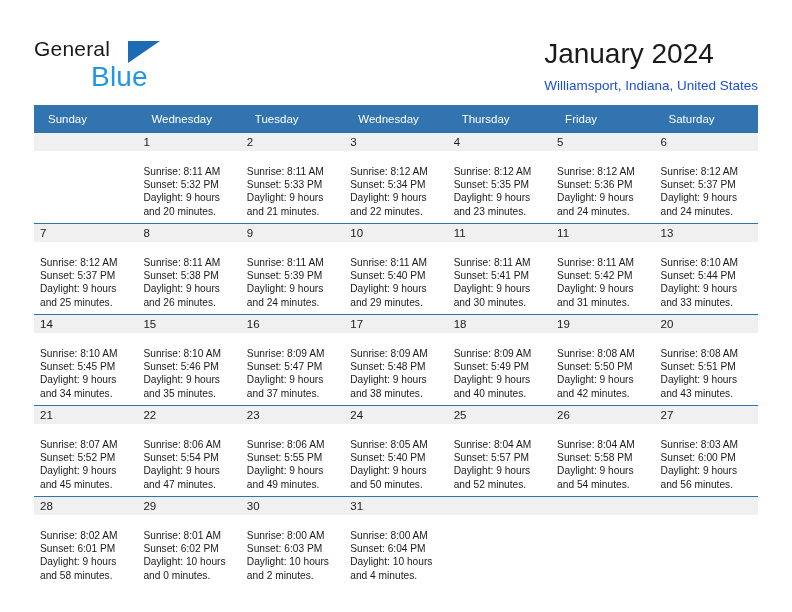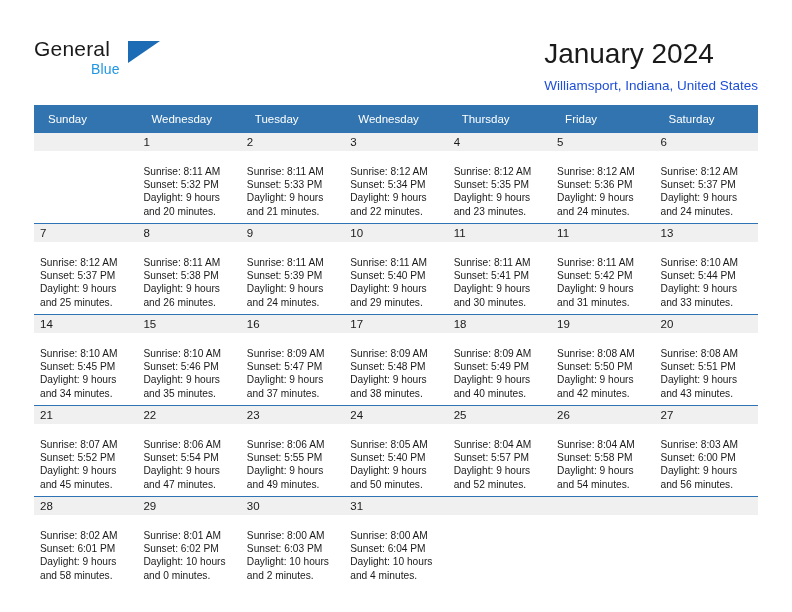--- a/index.html
+++ b/index.html
@@ -52,21 +52,21 @@
     top: 4px;
     width: 0;
     height: 0;
     border-left: 32px solid #1b6cb5;
     border-bottom: 22px solid transparent;
   }
   .logo-blue {
     position: absolute;
     left: 57px;
     top: 24px;
-    font-size: 14px;
+    font-size: 28px;
     letter-spacing: 0.2px;
     color: #2196e3;
     font-family: "Liberation Sans", sans-serif;
   }
   .title-block {
     position: absolute;
     right: 0;
     top: 0;
   }
   .month-title {

